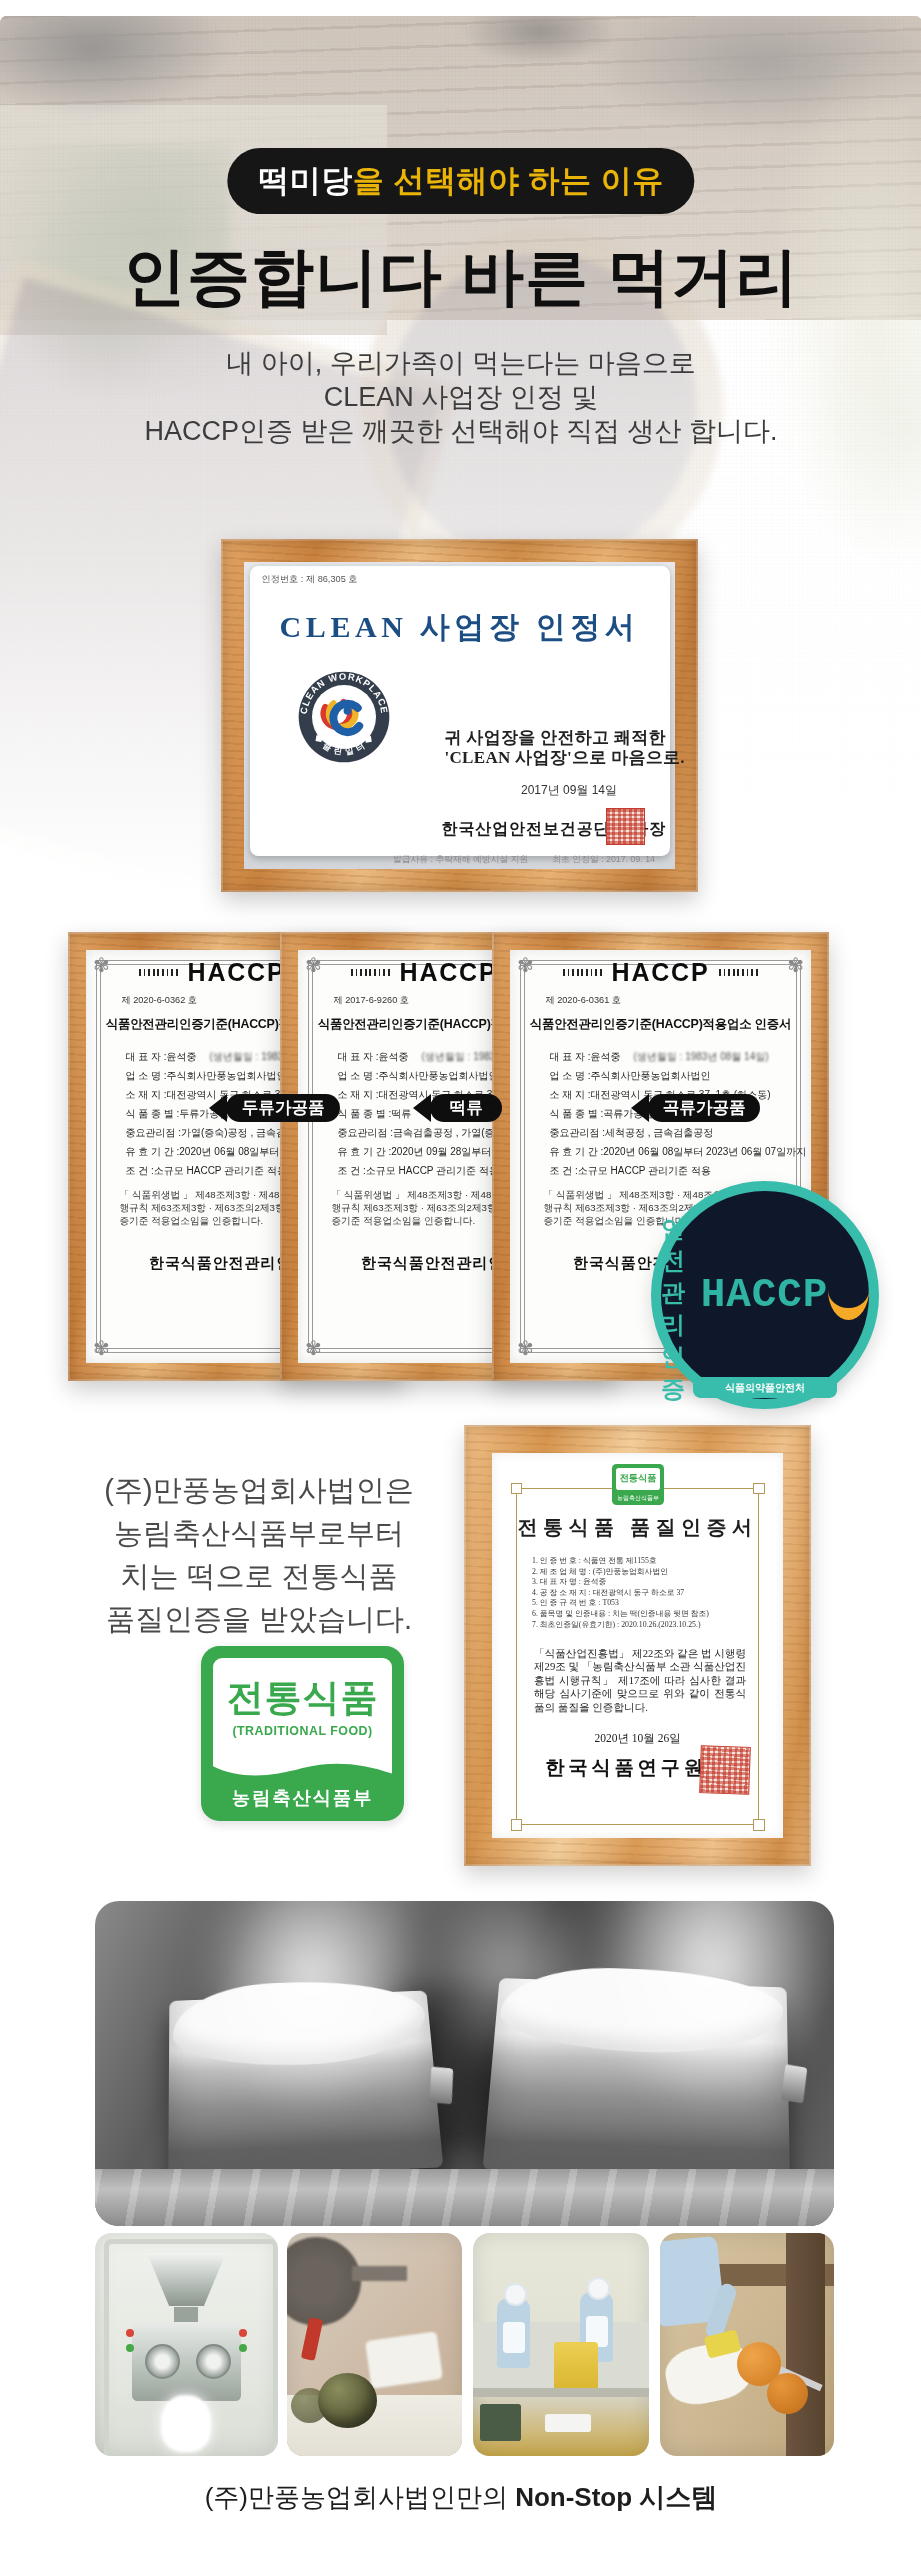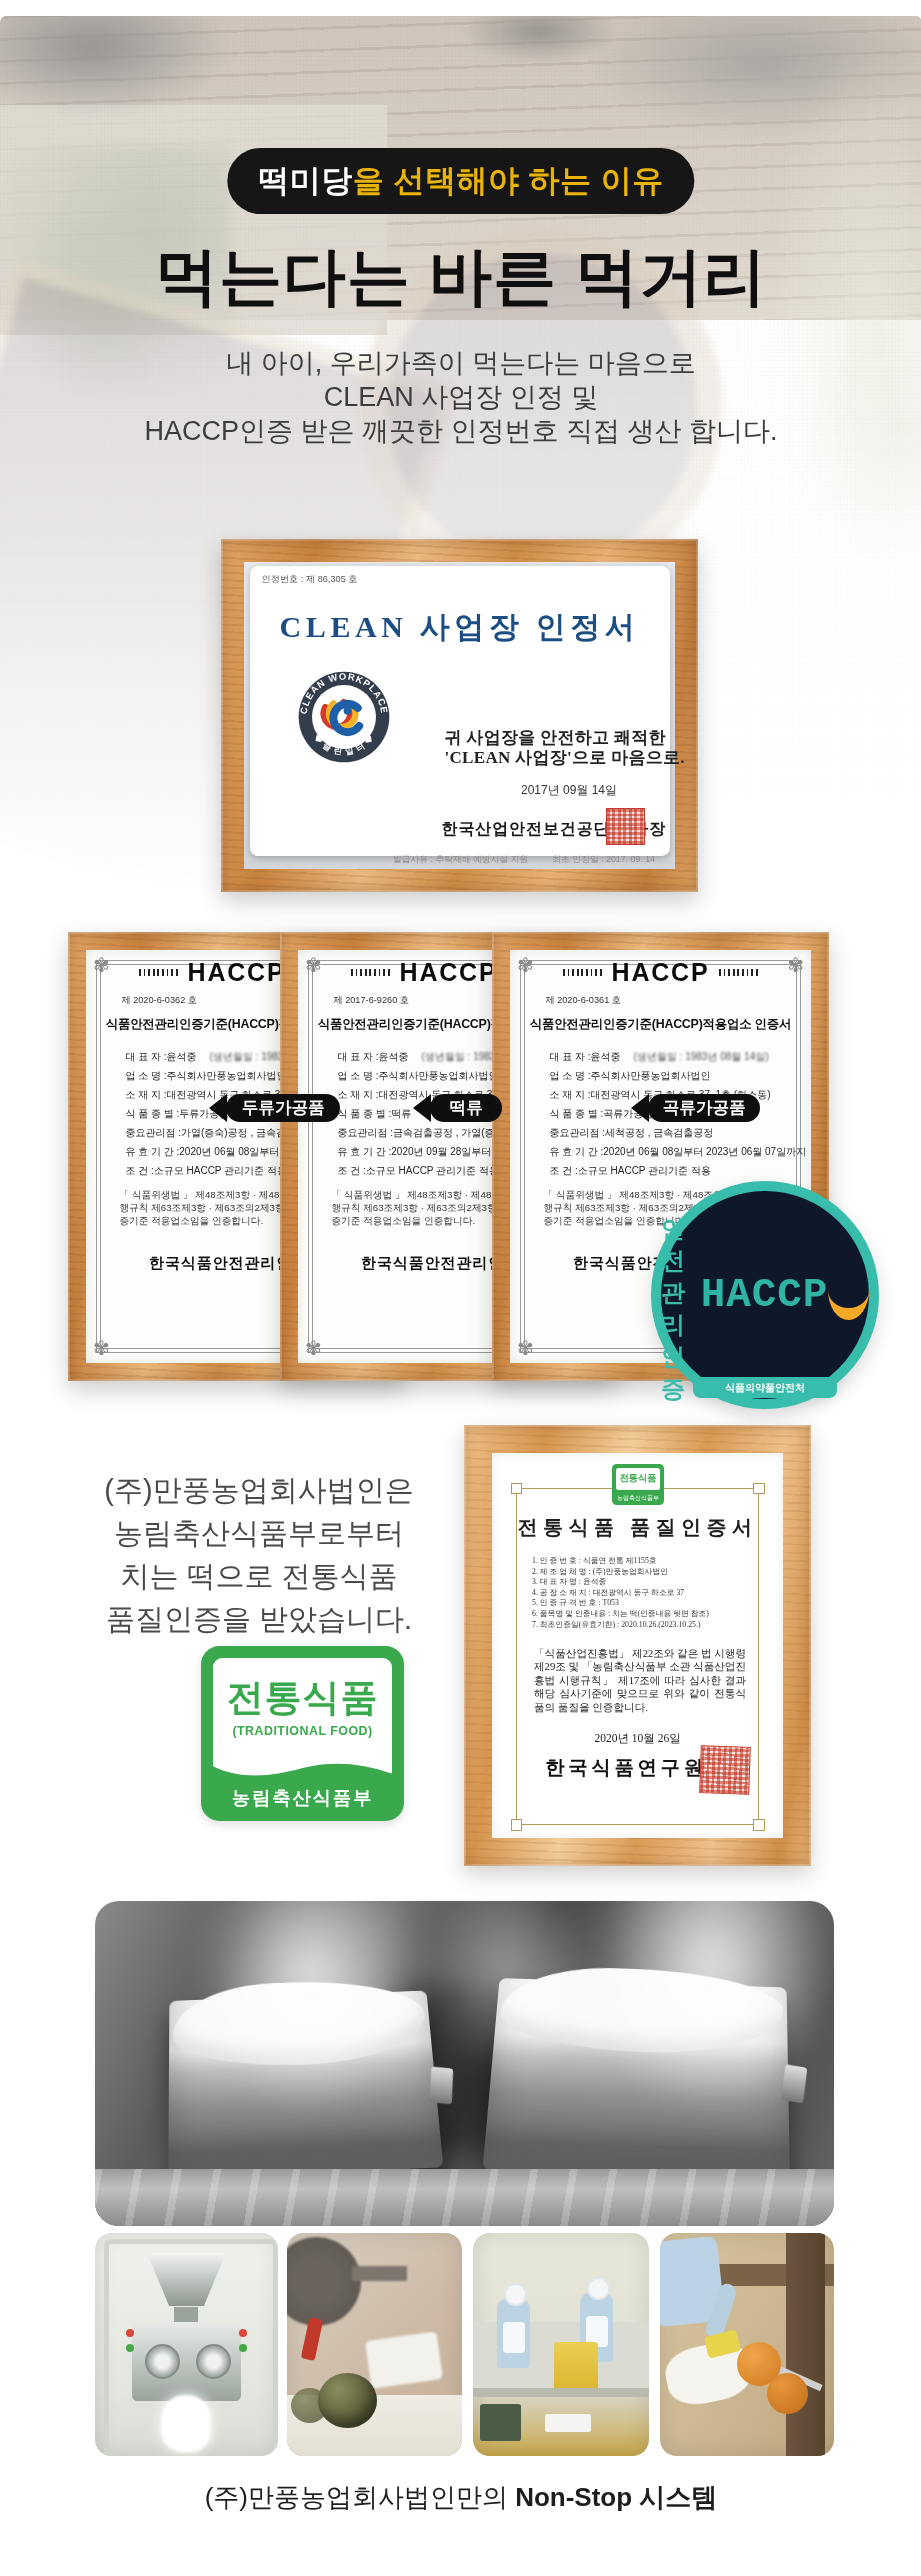--- a/index.html
+++ b/index.html
@@ -254,25 +254,25 @@
     <div class="hb hb-seedsR"></div>
     <div class="hb hb-seedsR2"></div>
     <div class="hb hb-mat"></div>
     <div class="hb hb-veil"></div>
   </div>
 
   <div class="abs hero-badge">
     <span class="b1">떡미당</span>
       <span class="b2">을 선택해야 하는 이유</span>
   </div>
-  <div class="abs hero-title">먹는다는 바른 먹거리</div>
+  <div class="abs hero-title">인증합니다 바른 먹거리</div>
   <div class="abs hero-sub">
     <div>내 아이, 우리가족이 먹는다는 마음으로</div>
     <div>CLEAN 사업장 인정 및</div>
-    <div>HACCP인증 받은 깨끗한 인정번호 직접 생산 합니다.</div>
+    <div>HACCP인증 받은 깨끗한 선택해야 직접 생산 합니다.</div>
   </div>
 
   <div class="abs wood clean-frame">
     <div class="clean-mat">
       <div class="clean-paper">
         <div class="clean-no">인정번호 : 제 86,305 호</div>
         <div class="clean-title">CLEAN 사업장 인정서</div>
 
         <div class="clean-logo">
           <svg viewBox="0 0 108 108">

